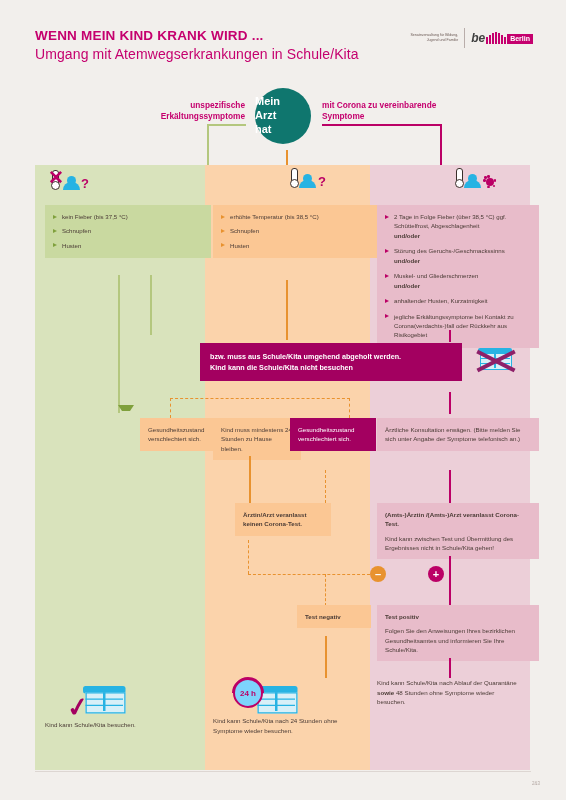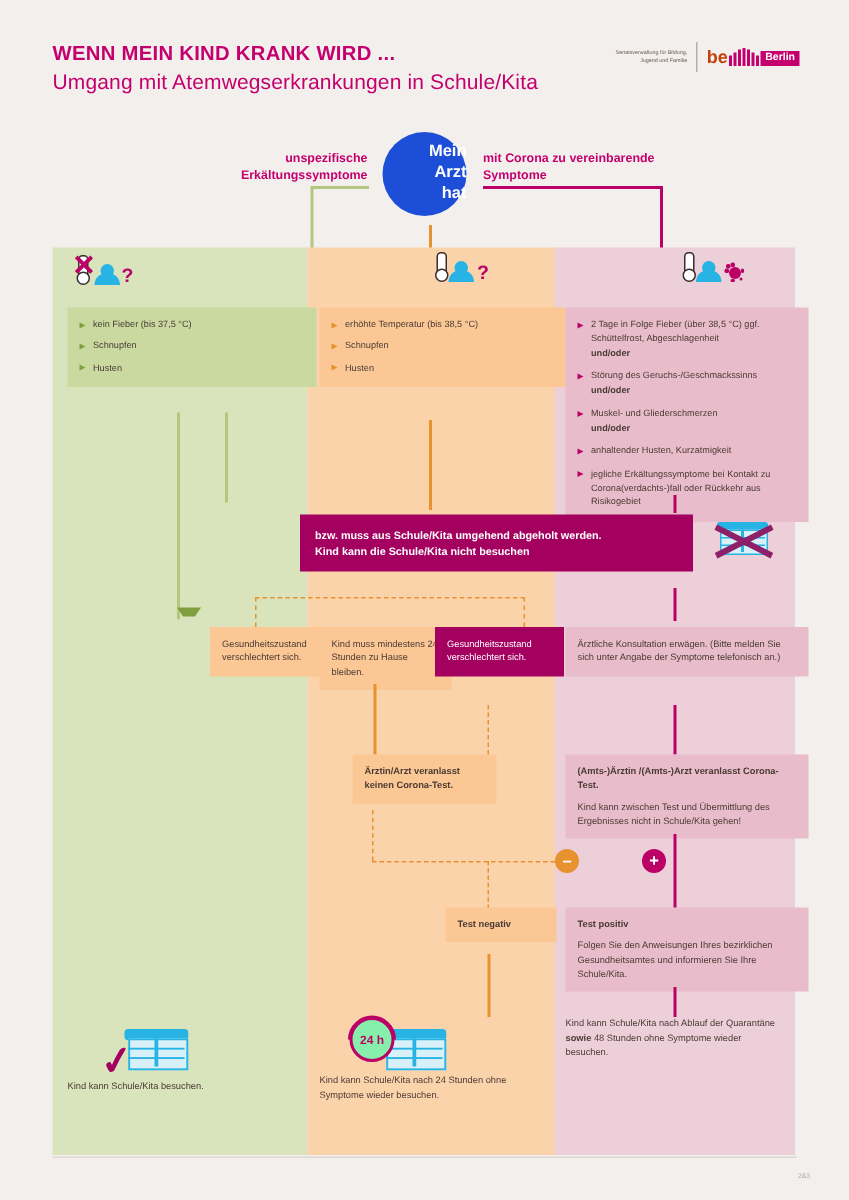--- a/index.html
+++ b/index.html
@@ -19,40 +19,40 @@
     color:#c5006e;
   }
   .subtitle{
     position:absolute;left:35px;top:46px;
     font-size:14px;color:#c5006e;letter-spacing:.1px;
   }
   .logo{position:absolute;right:33px;top:28px;display:flex;align-items:center;gap:6px;}
   .logo-txt{font-size:3.6px;line-height:1.5;text-align:right;color:#6b5a55;width:58px;}
   .logo-div{width:1px;height:20px;background:#b9adaa;}
   .logo-be{display:flex;align-items:flex-end;gap:1px;}
-  .be-word{font-size:12px;font-weight:bold;color:#c2410c;line-height:1;}
+  .be-word{font-size:12px;font-weight:bold;font-style:italic;color:#404040;line-height:1;}
   .gate{display:flex;align-items:flex-end;gap:1px;height:12px;}
   .gate span{display:block;width:2px;background:#c5006e;}
   .berlin-box{background:#c5006e;color:#fff;font-size:7px;font-weight:bold;padding:1px 3px;line-height:1.1;}
 
   
   .col{position:absolute;top:165px;height:605px;}
   .col-green{left:35px;width:170px;background:#d9e3bc;}
   .col-orange{left:205px;width:165px;background:#fbd3ab;}
   .col-pink{left:370px;width:160px;background:#eccfd8;}
 
   
   .lbl{position:absolute;font-size:8.3px;font-weight:bold;color:#c5006e;line-height:1.35;}
   .lbl-left{left:133px;top:100px;width:112px;text-align:right;}
   .lbl-right{left:322px;top:100px;width:140px;text-align:left;}
 
   .circle-main{
     position:absolute;left:255px;top:88px;width:56px;height:56px;border-radius:50%;
-    background:#1d4ed8;color:#fff;display:flex;flex-direction:column;
-    align-items:flex-end;justify-content:center;
+    background:#0f766e;color:#fff;display:flex;flex-direction:column;
+    align-items:flex-start;justify-content:center;
     font-size:11px;font-weight:bold;line-height:1.25;
   }
 
   
   .ln{position:absolute;background:#b4c77e;}
   .ln-o{position:absolute;background:#e8922f;}
   .ln-p{position:absolute;background:#bb0066;}
   .dash-o{position:absolute;border-top:1px dashed #e8922f;}
   .dashv-o{position:absolute;border-left:1px dashed #e8922f;}
 
@@ -128,21 +128,21 @@
 
   
   .res{position:absolute;}
   .res .cap{font-size:6.2px;line-height:1.55;color:#4a3b35;}
   .r1{left:45px;top:682px;width:150px;}
   .r2{left:213px;top:678px;width:148px;}
   .r3{left:377px;top:678px;width:146px;}
   .icon-row{position:relative;height:38px;}
   .check{position:absolute;left:22px;top:12px;font-size:26px;color:#a30060;line-height:1;transform:rotate(-8deg);font-weight:bold;}
   .hbadge{position:absolute;left:8px;top:0;width:26px;height:26px;border-radius:50%;
-    background:#86efac;border:2px solid #bb0066;color:#bb0066;
+    background:#7dd3fc;border:2px solid #bb0066;color:#bb0066;
     display:flex;align-items:center;justify-content:center;font-size:8px;font-weight:bold;}
   .hbadge .arc{position:absolute;left:-3px;top:-3px;width:28px;height:28px;border-radius:50%;
     border:2px solid #bb0066;border-right-color:transparent;border-bottom-color:transparent;transform:rotate(45deg);}
 
   .pagenum{position:absolute;right:26px;bottom:14px;font-size:4.5px;color:#b4a8a4;}
   .hr-bottom{position:absolute;left:35px;right:35px;bottom:28px;height:1px;background:#ddd6d2;}
 </style>
 </head>
 <body>
 

